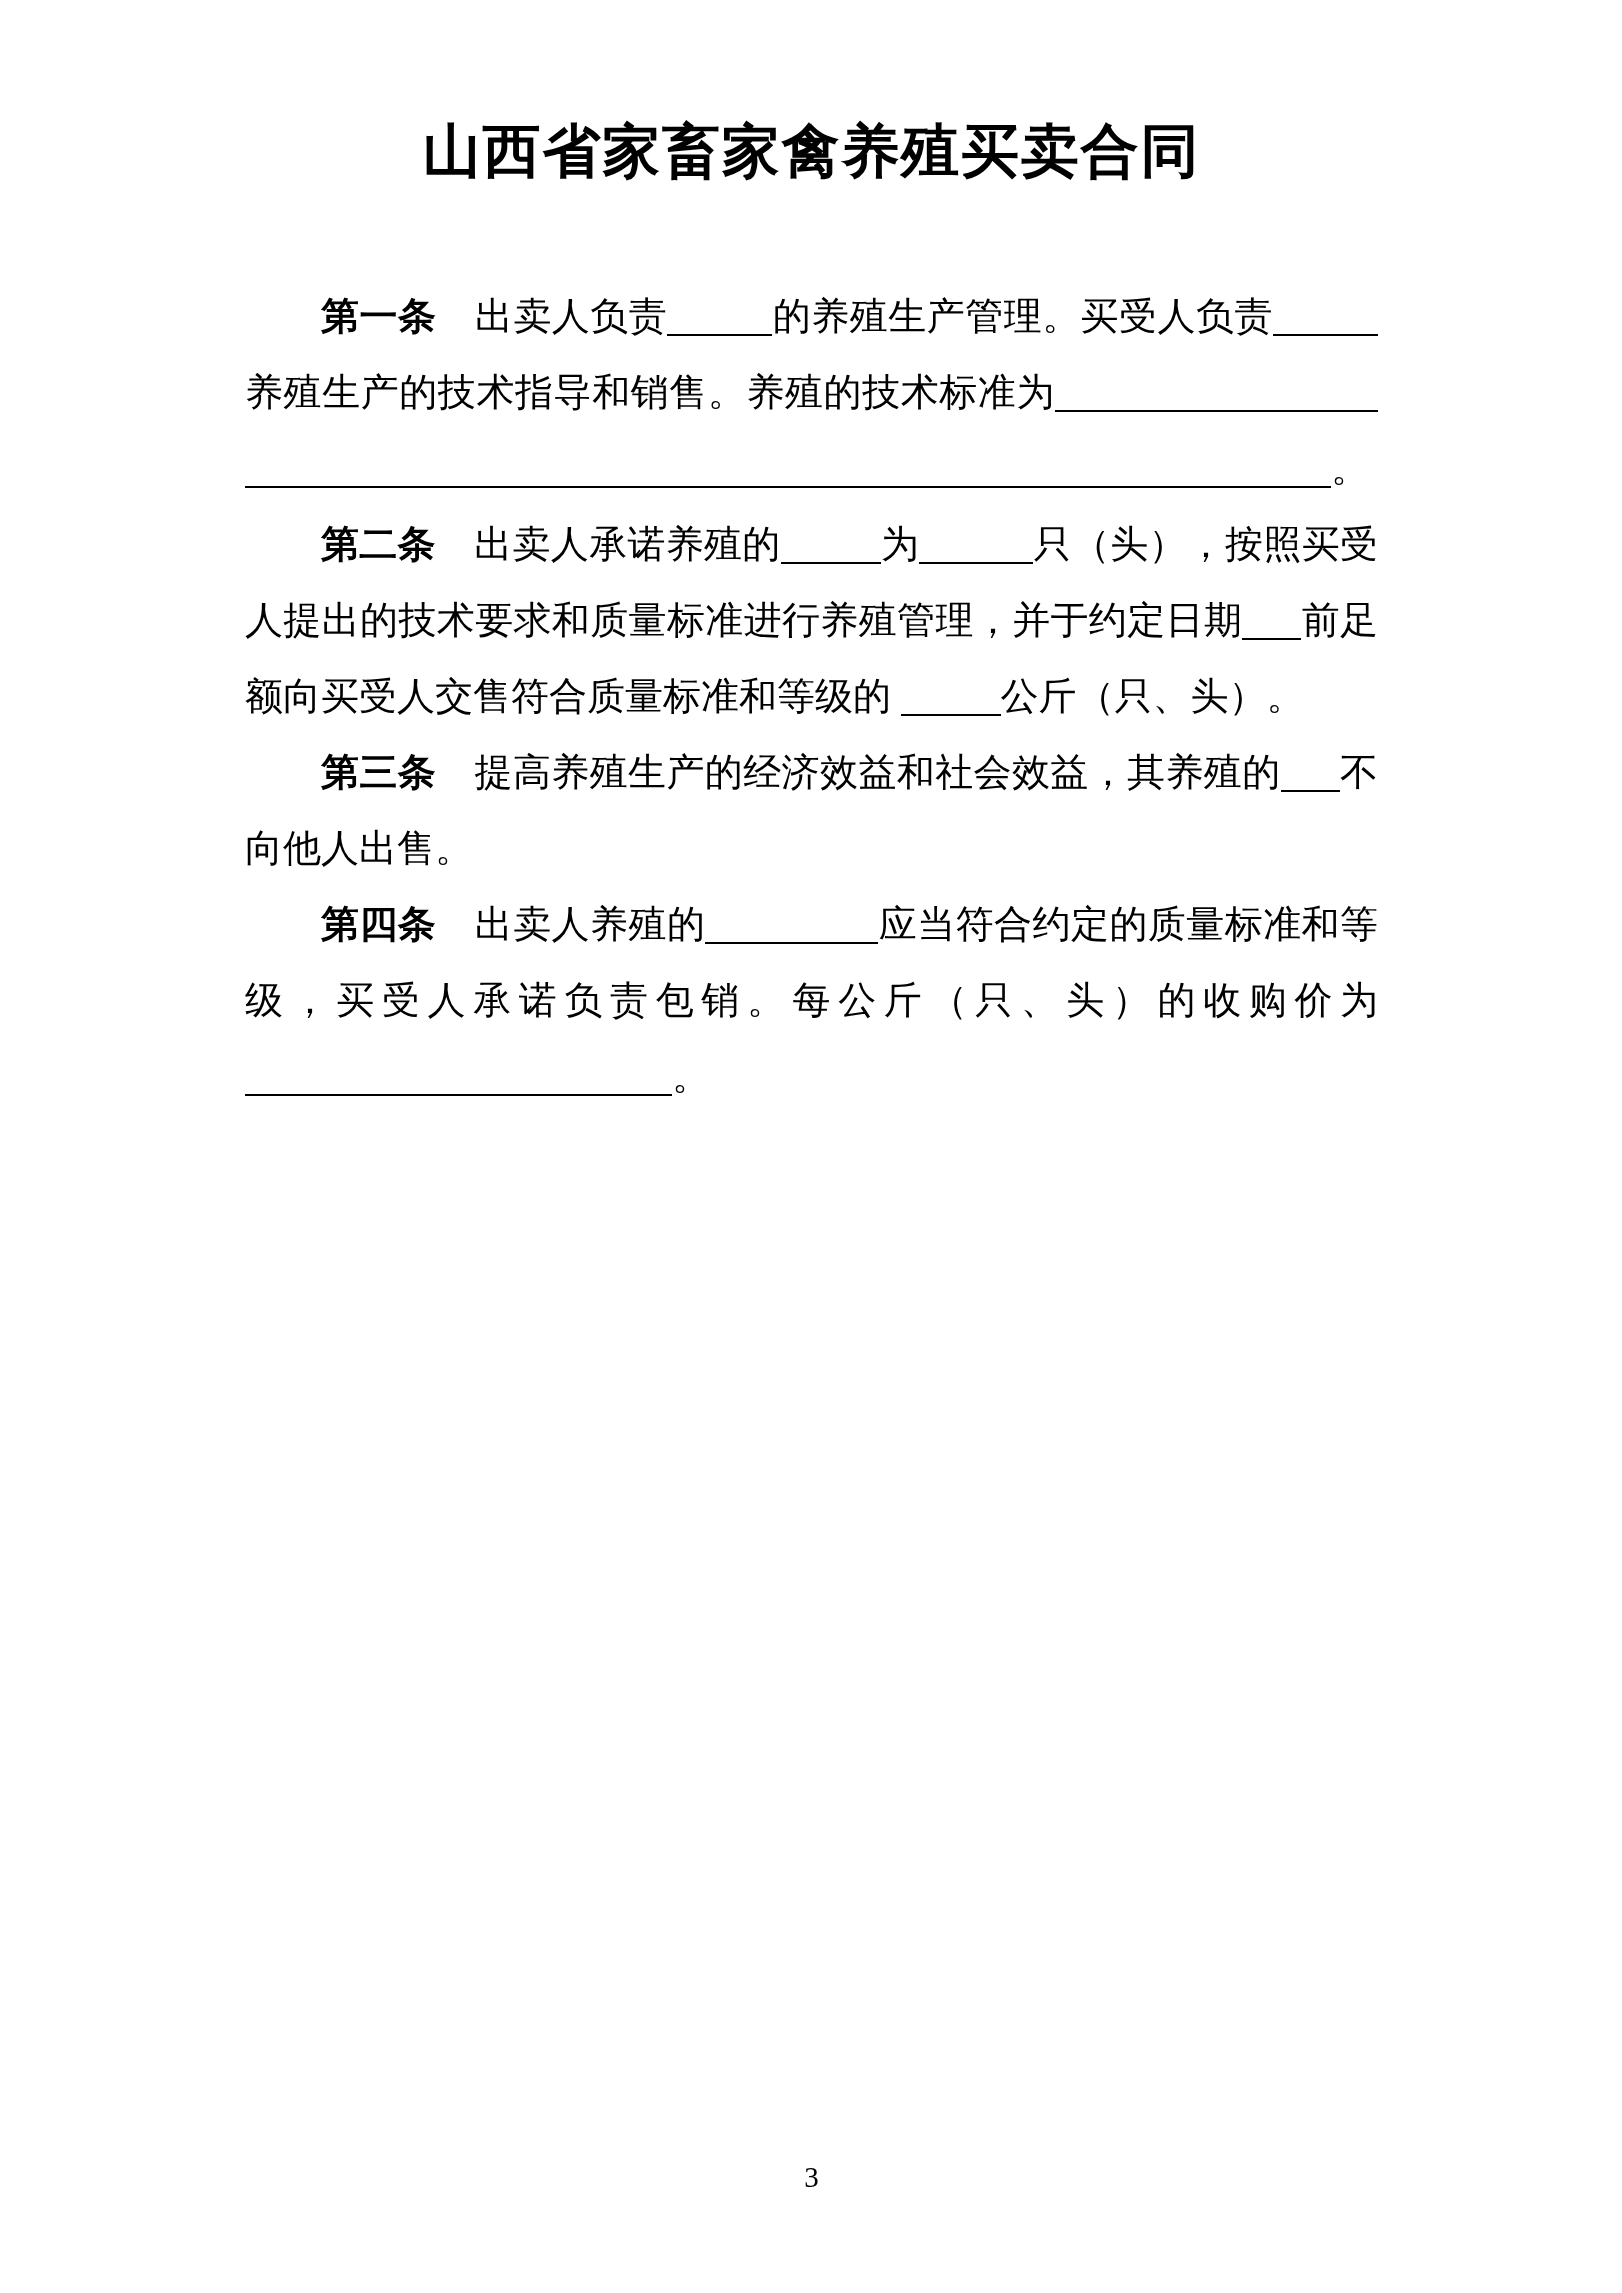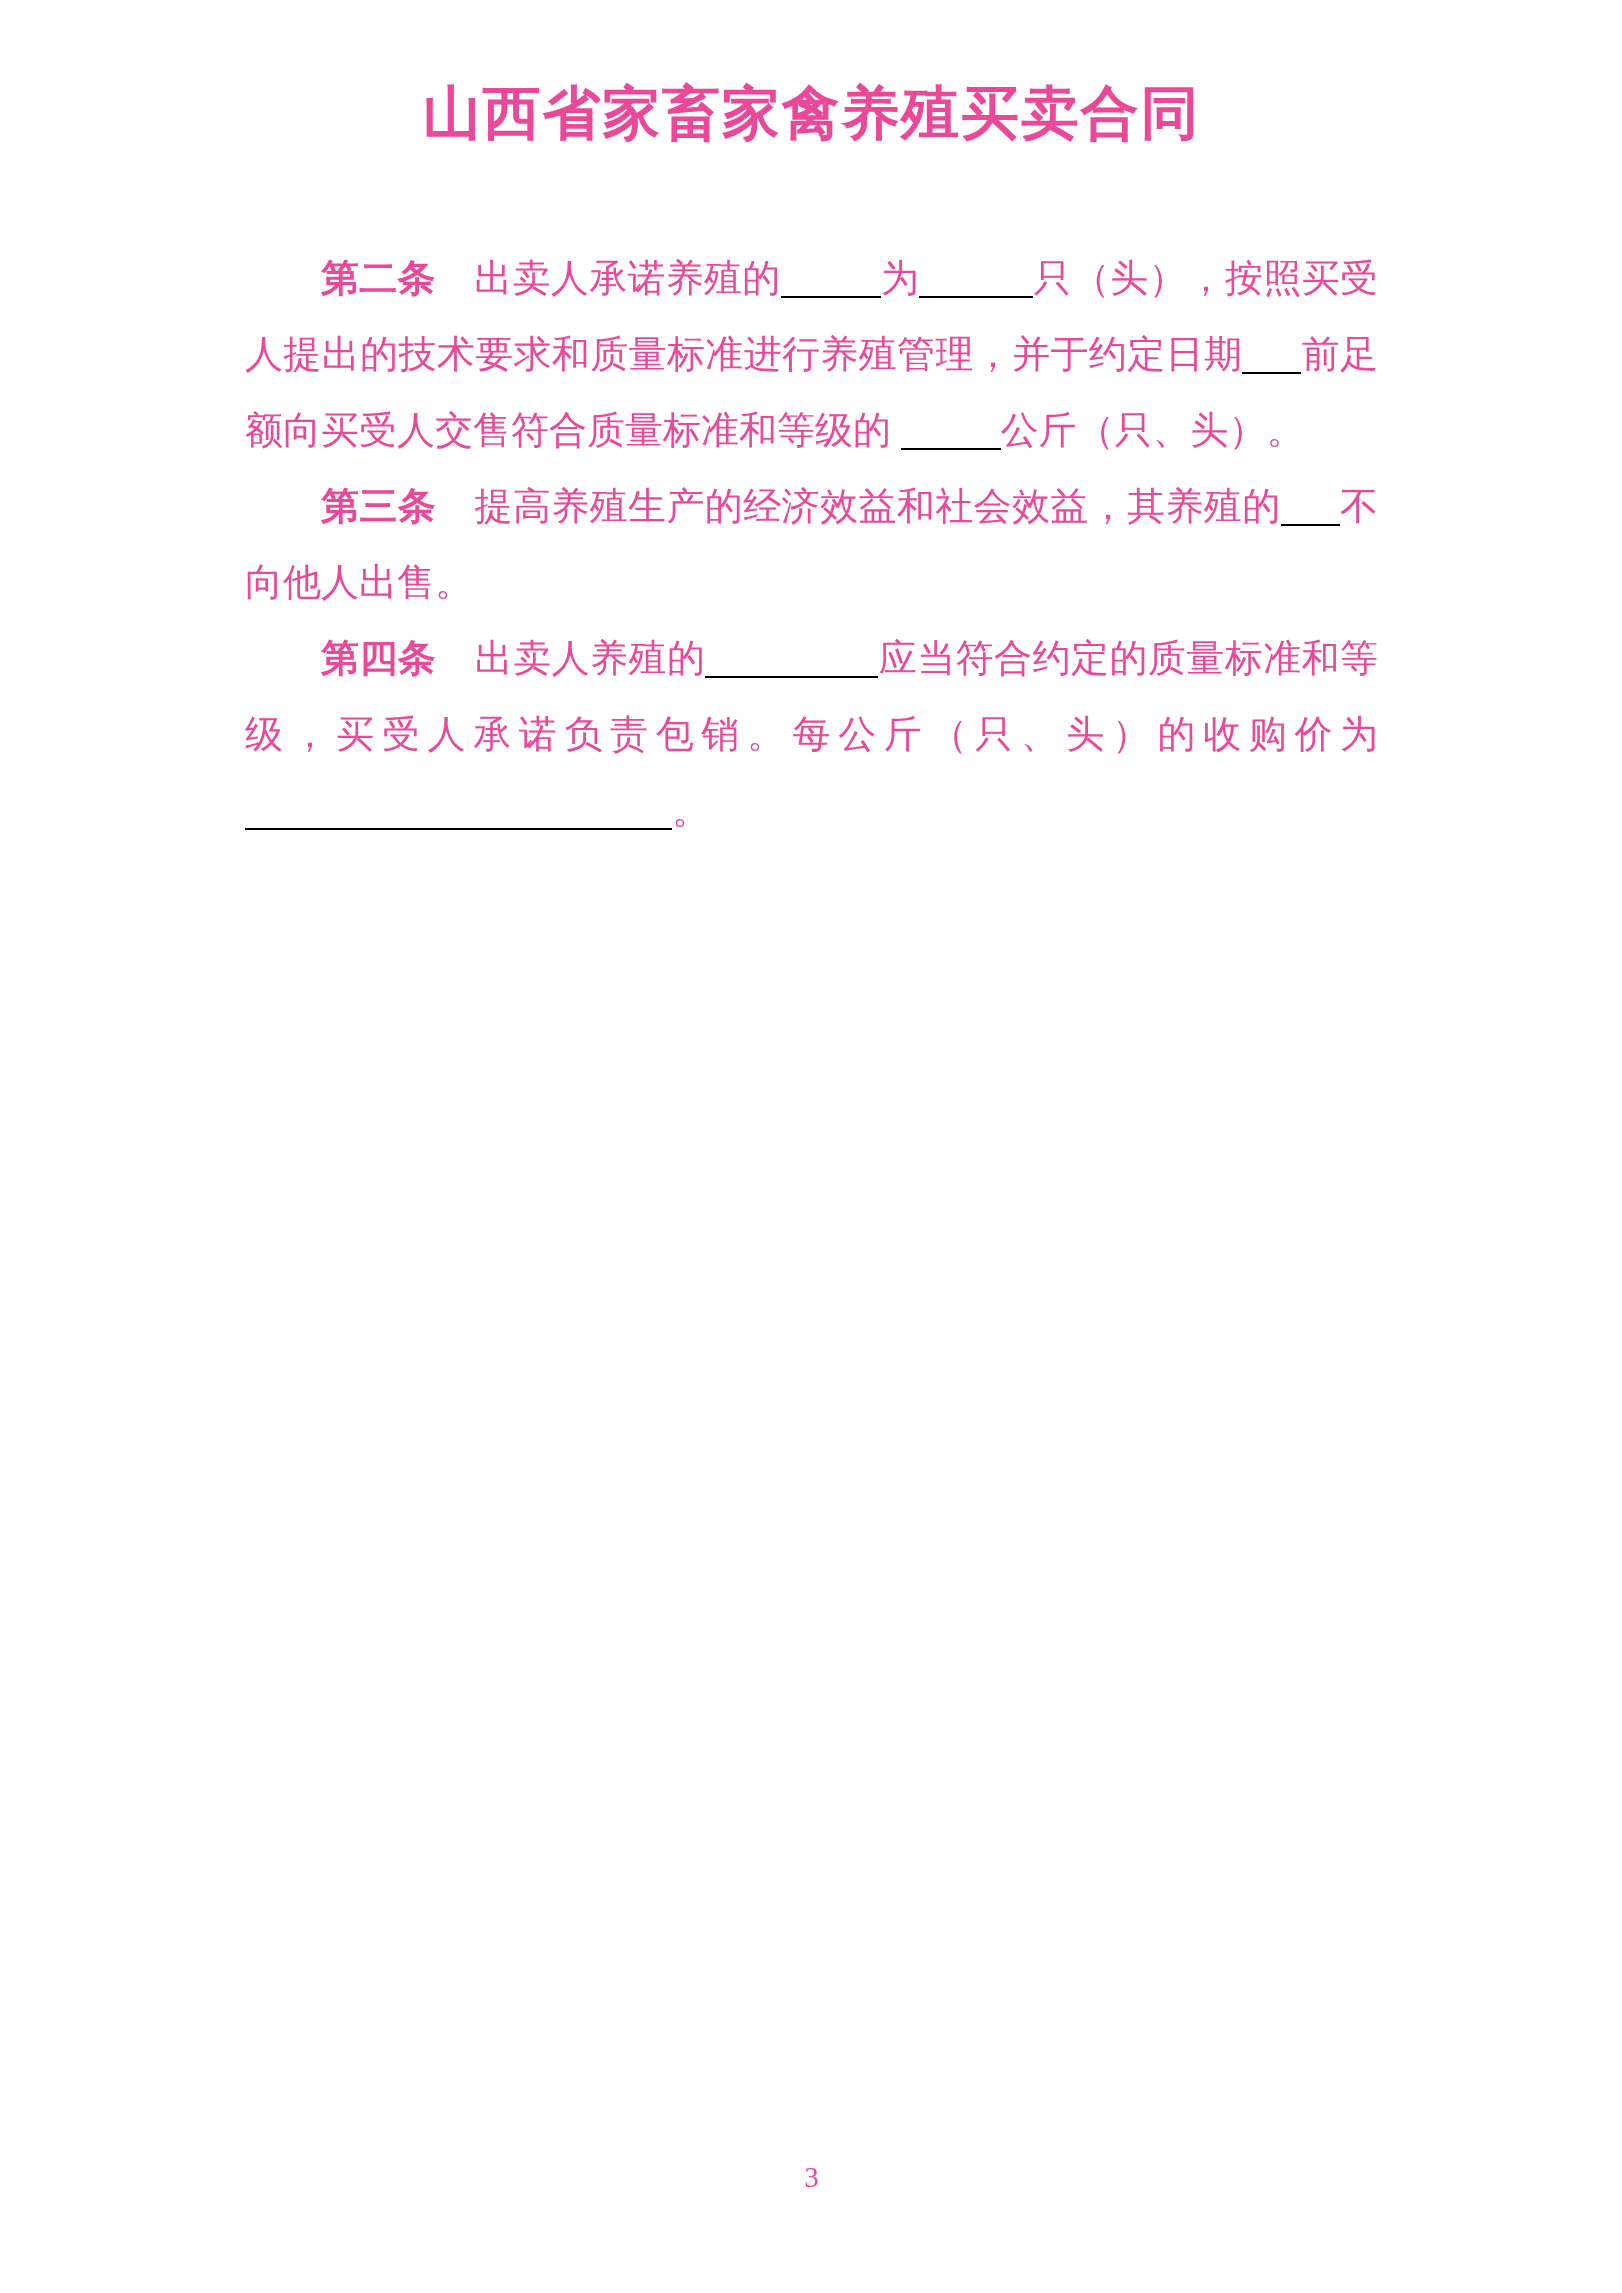--- a/index.html
+++ b/index.html
@@ -6,23 +6,23 @@
     margin: 0;
     padding: 0;
     background: #ffffff;
   }
   .page {
     position: relative;
     width: 1623px;
     height: 2294px;
     box-sizing: border-box;
     background: #ffffff;
-    padding: 79px 245px 0 245px;
+    padding: 117px 245px 0 245px;
     font-family: "Liberation Serif", "DejaVu Serif", serif;
-    color: #ec4899;
+    color: #000000;
     overflow: hidden;
   }
   .doc-title {
     margin: 0 0 91px 0;
     font-size: 58px;
     line-height: 1.2;
     font-weight: bold;
     text-align: center;
     letter-spacing: 1.8px;
   }
@@ -54,20 +54,21 @@
     line-height: 1;
   }
 </style>
 </head>
 <body>
 
 <div class="page">
   <h1 class="doc-title">山西省家畜家禽养殖买卖合同</h1>
 
   <div>
+      <p class="para para-clause-1"><span class="seg-bold">第一条</span><span>　出卖人负责</span><span class="blank" style="width: 105px;"></span><span>的养殖生产管理。买受人负责</span><span class="blank" style="width: 105px;"></span><span>养殖生产的技术指导和销售。养殖的技术标准为</span><span class="blank" style="width: 323px;"></span><span class="blank" style="width: 1086px;"></span><span>。</span></p>
       <p class="para para-clause-2"><span class="seg-bold">第二条</span><span>　出卖人承诺养殖的</span><span class="blank" style="width: 100px;"></span><span>为</span><span class="blank" style="width: 114px;"></span><span>只（头），按照买受人提出的技术要求和质量标准进行养殖管理，并于约定日期</span><span class="blank" style="width: 59px;"></span><span>前足额向买受人交售符合质量标准和等级的 </span><span class="blank" style="width: 100px;"></span><span>公斤（只、头）。</span></p>
       <p class="para para-clause-3"><span class="seg-bold">第三条</span><span>　提高养殖生产的经济效益和社会效益，其养殖的</span><span class="blank" style="width: 59px;"></span><span>不向他人出售。</span></p>
       <p class="para para-clause-4"><span class="seg-bold">第四条</span><span>　出卖人养殖的</span><span class="blank" style="width: 173px;"></span><span>应当符合约定的质量标准和等级，买受人承诺负责包销。每公斤（只、头）的收购价为</span><span class="blank" style="width: 427px;"></span><span>。</span></p>
     </div>
 
   <div class="page-number">3</div>
 </div>
 
 
 </body></html>

